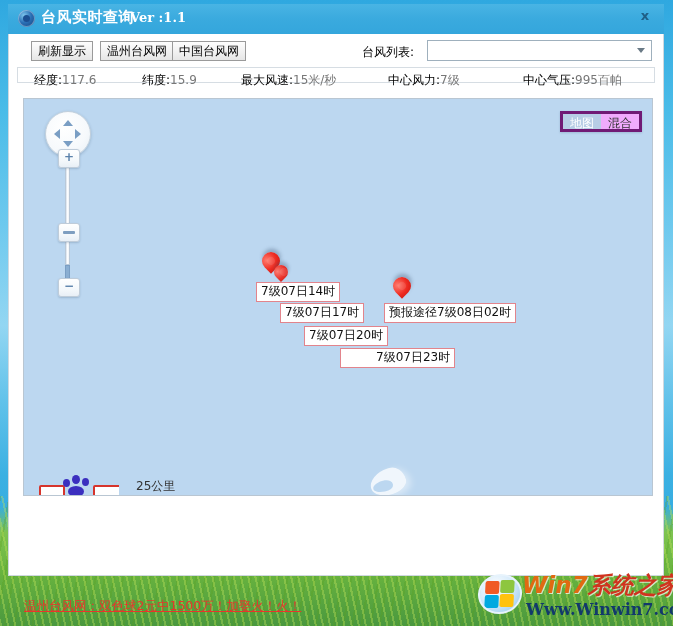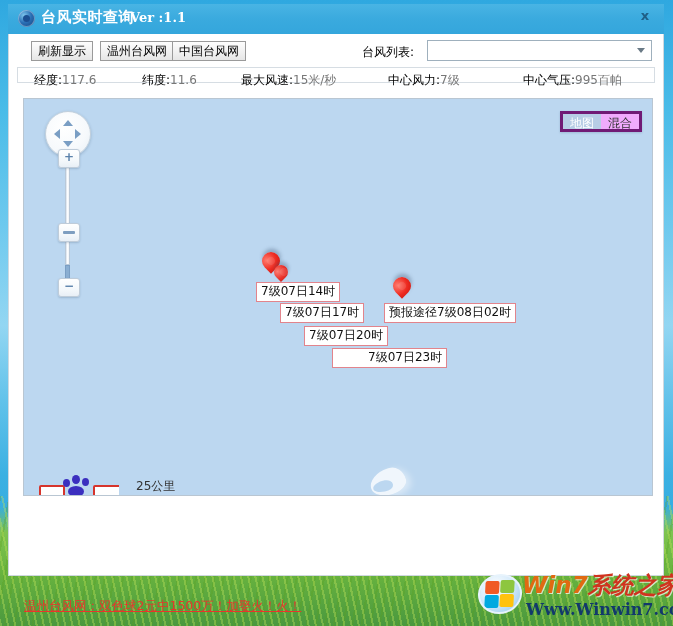--- a/index.html
+++ b/index.html
@@ -266,21 +266,21 @@
     border: 1px solid #e2848c;
     box-sizing: border-box;
     font-size: 12px; color: #111;
     padding: 1px 4px 2px 4px;
     white-space: nowrap;
     line-height: 15px;
   }
   #lbl-0 { left: 232px; top: 183px; }
   #lbl-1 { left: 256px; top: 204px; }
   #lbl-2 { left: 280px; top: 227px; }
-  #lbl-3 { left: 308px; top: 249px; padding-left: 35px; }
+  #lbl-3 { left: 316px; top: 249px; padding-left: 35px; }
   #lbl-4 { left: 360px; top: 204px; }
 
   
   #baidu-logo {
     position: absolute; left: 13px; bottom: -4px;
     width: 82px; height: 26px;
     overflow: hidden;
   }
   #baidu-paw {
     position: absolute; left: 26px; top: 2px;
@@ -375,21 +375,21 @@
       <div id="typhoon-select">
         <span id="select-arrow"></span>
       </div>
     </div>
 
     <div id="info-bar">
       <div class="info-item" id="info-lon">
         <span class="info-label">经度:</span><span class="info-value">117.6</span>
       </div>
       <div class="info-item" id="info-lat">
-        <span class="info-label">纬度:</span><span class="info-value">11.6</span>
+        <span class="info-label">纬度:</span><span class="info-value">15.9</span>
       </div>
       <div class="info-item" id="info-wind">
         <span class="info-label">最大风速:</span><span class="info-value">15米/秒</span>
       </div>
       <div class="info-item" id="info-force">
         <span class="info-label">中心风力:</span><span class="info-value">7级</span>
       </div>
       <div class="info-item" id="info-pressure">
         <span class="info-label">中心气压:</span><span class="info-value">995百帕</span>
       </div>

